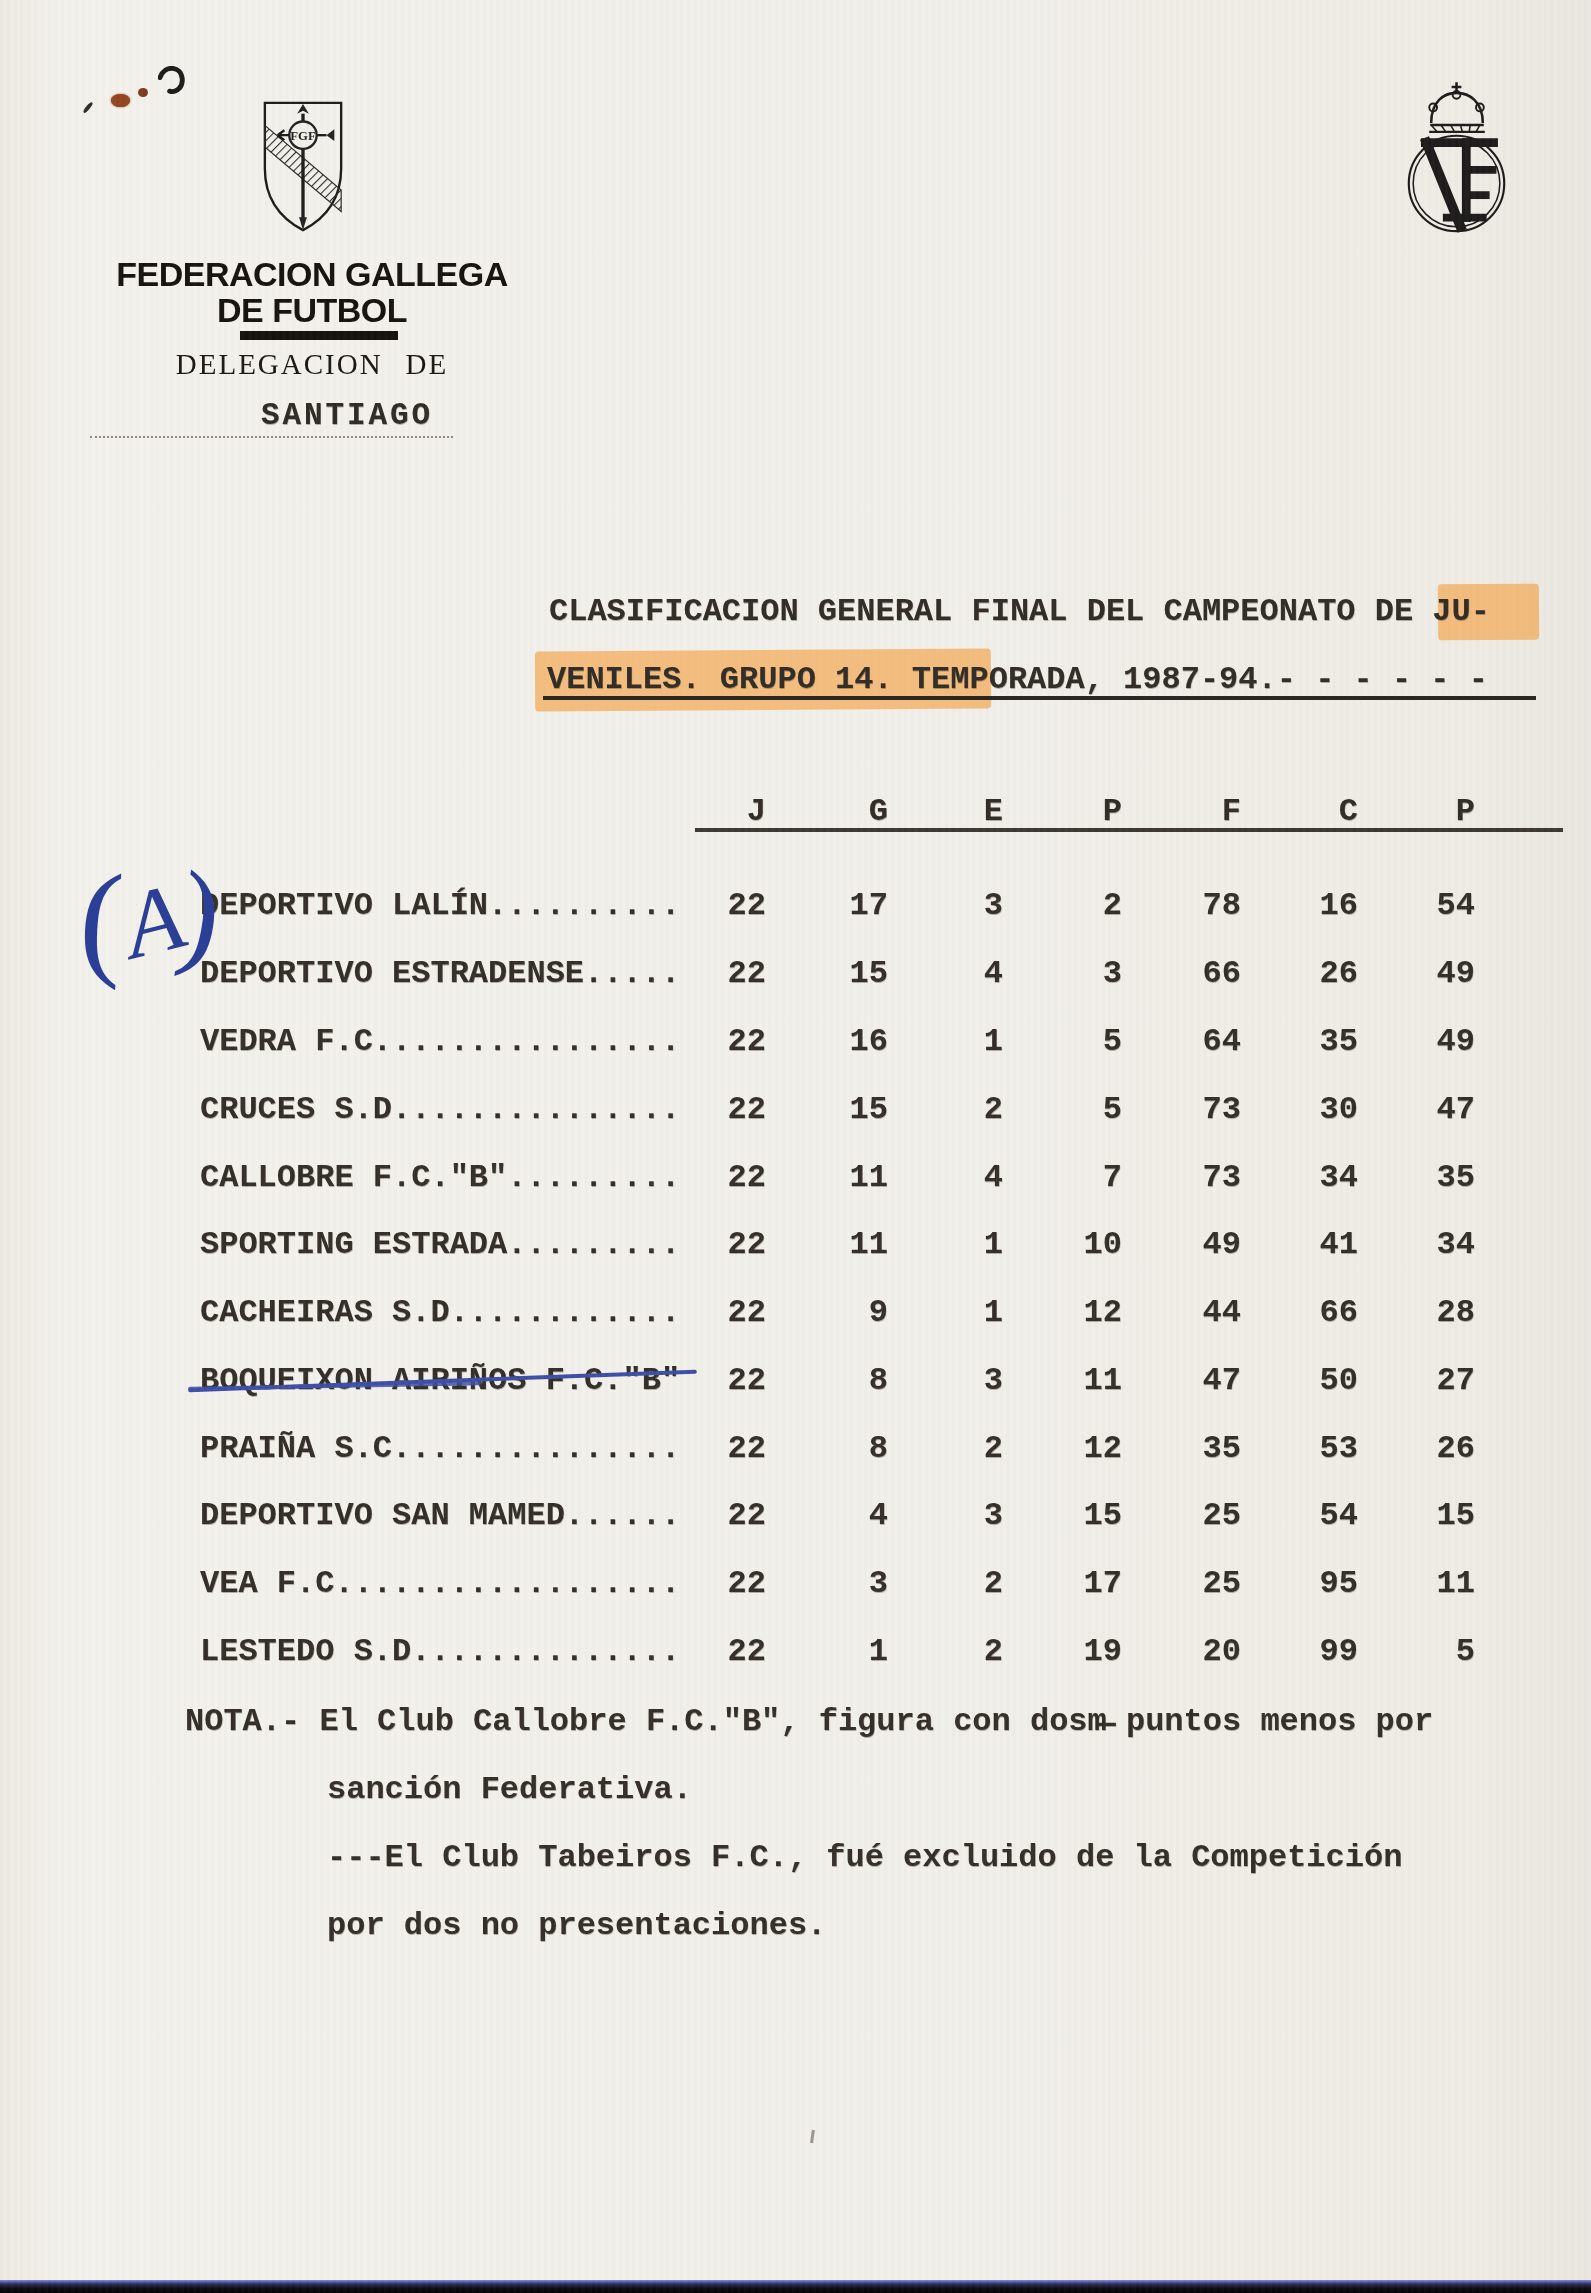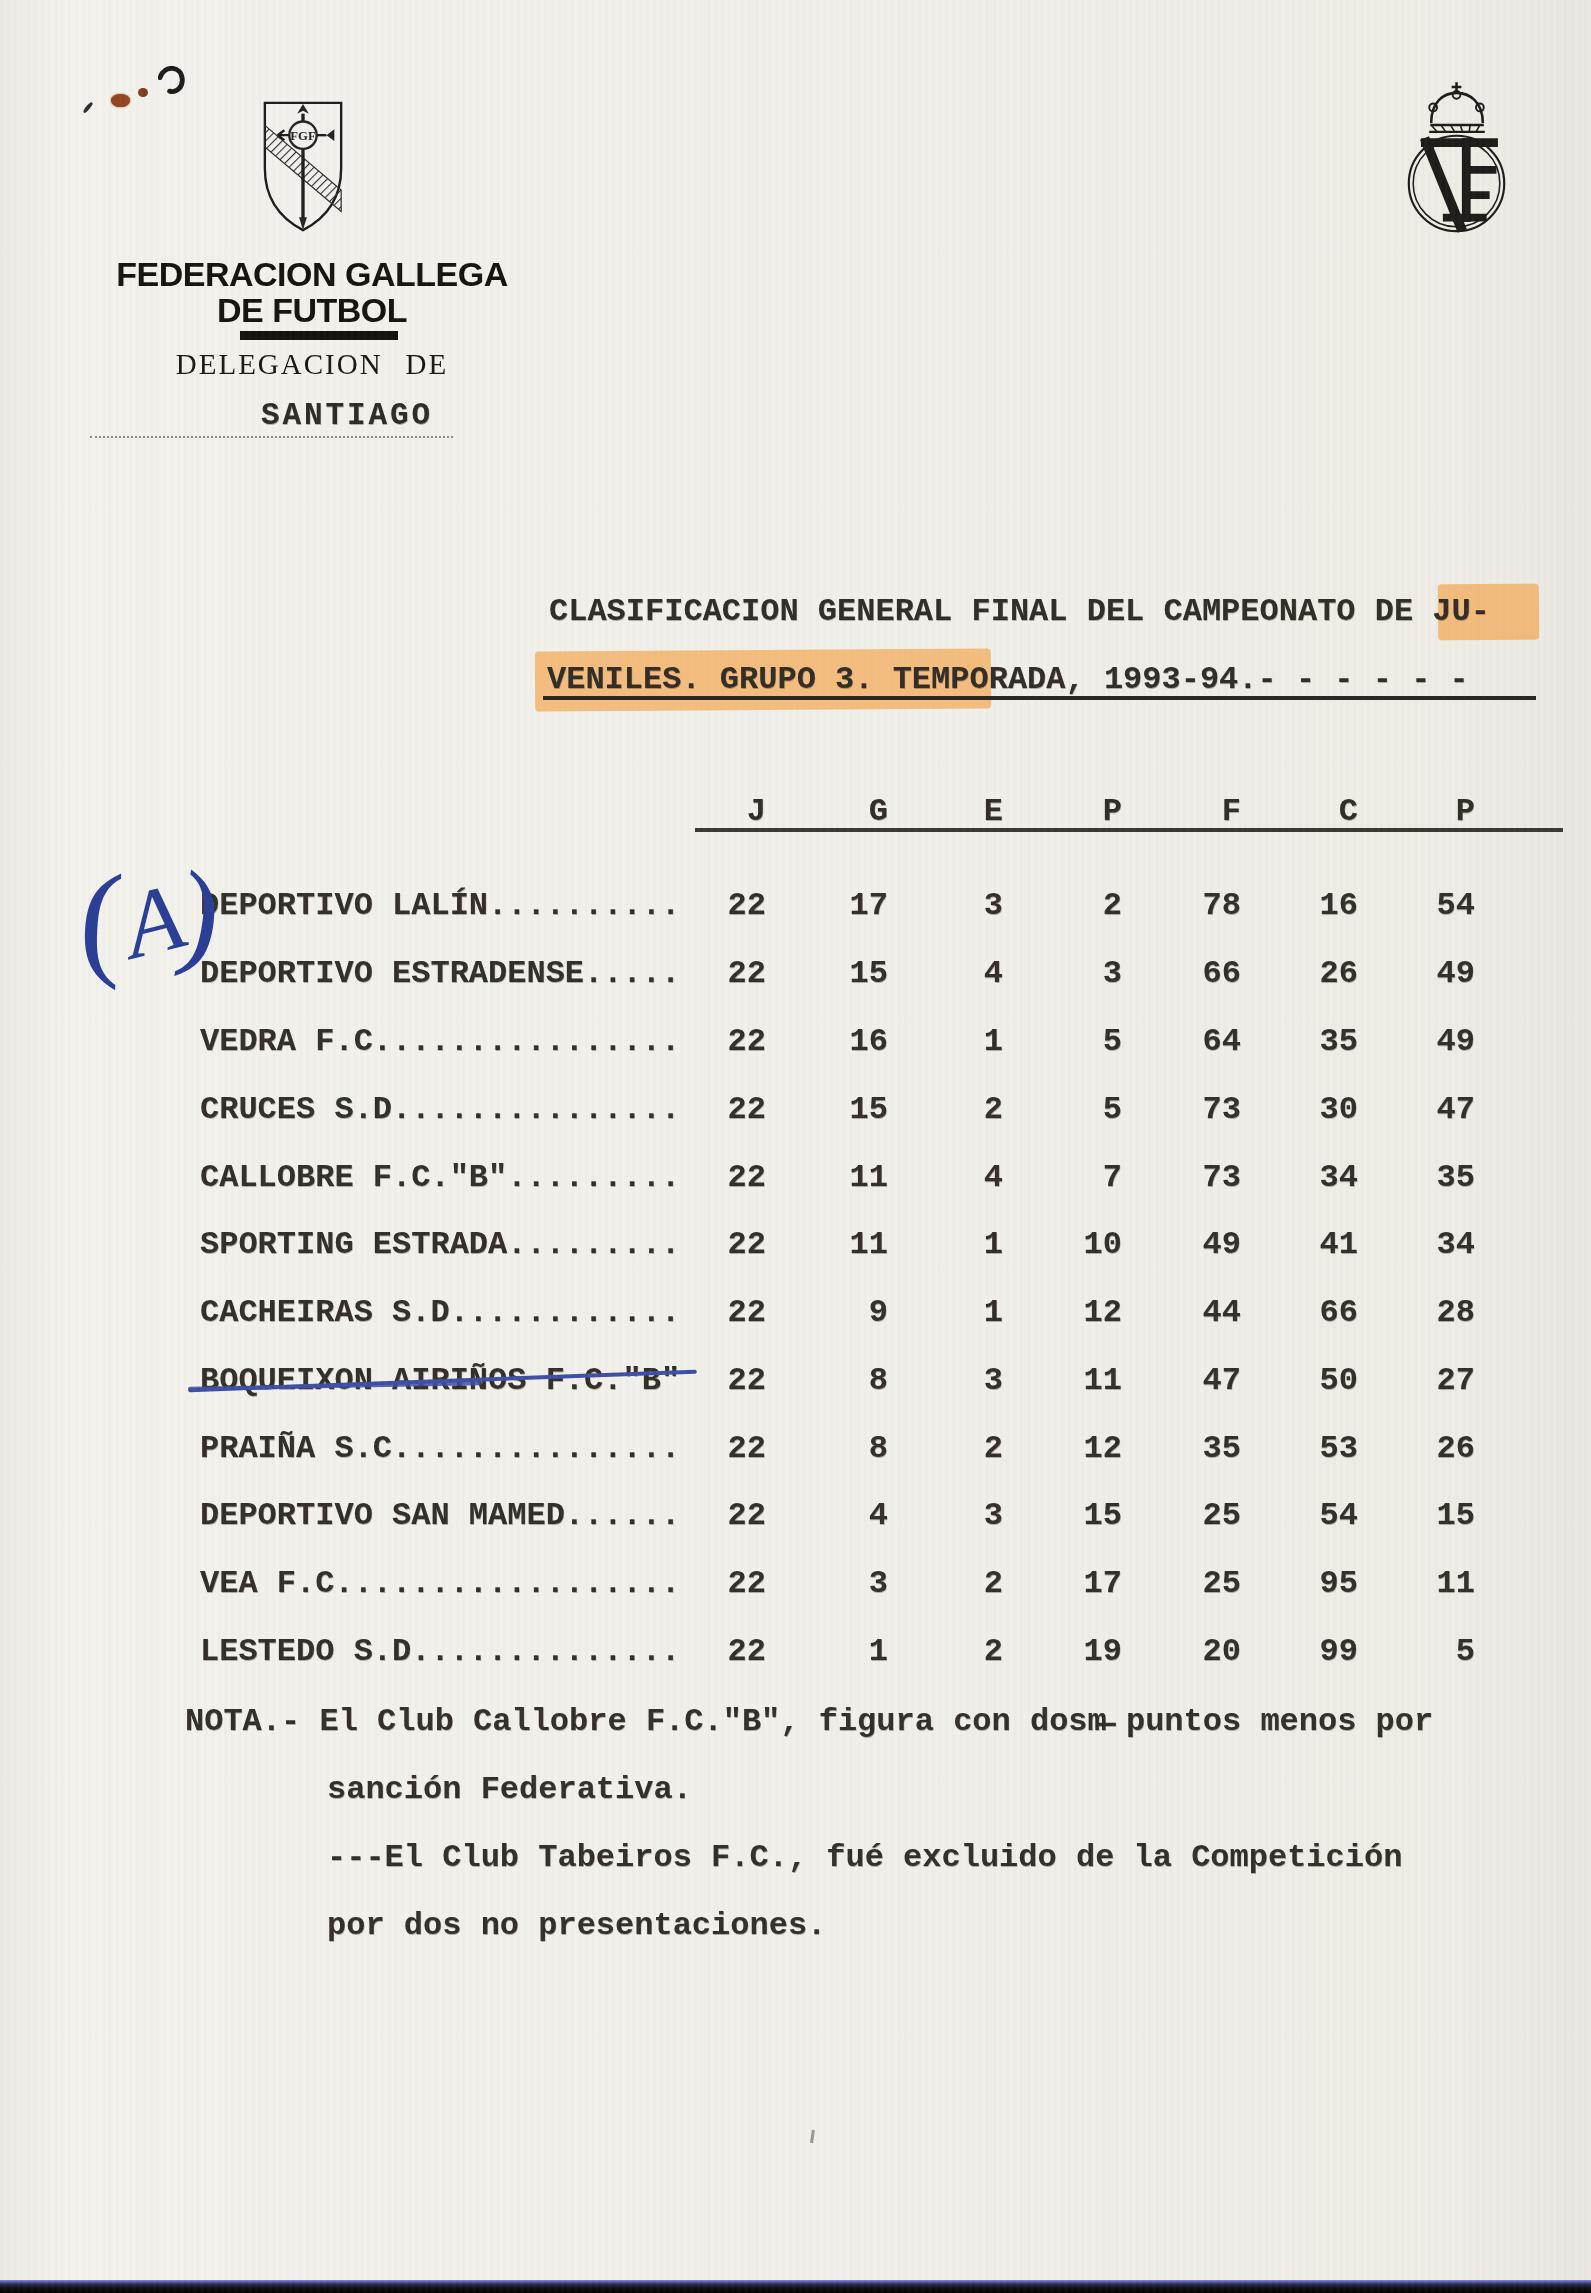--- a/index.html
+++ b/index.html
@@ -126,21 +126,21 @@
     <div class="org-line">DE FUTBOL</div>
   </div>
   <div class="org-rule"></div>
   <div class="delegation">DELEGACION DE</div>
   <div class="city mono">SANTIAGO</div>
   <div class="city-rule"></div>
 
   <div class="hl hl1"></div>
   <div class="hl hl2"></div>
   <div class="title-line t1 mono">CLASIFICACION GENERAL FINAL DEL CAMPEONATO DE JU-</div>
-  <div class="title-line t2 mono">VENILES. GRUPO 3. TEMPORADA, 1993-94.- - - - - -</div>
+  <div class="title-line t2 mono">VENILES. GRUPO 14. TEMPORADA, 1987-94.- - - - - -</div>
   <div class="title-underline"></div>
 
   <div class="thead mono">
     <span class="spacer"></span>
   <span class="cell" style="width: 83px;">J</span>
       <span class="cell" style="width: 122px;">G</span>
       <span class="cell" style="width: 115px;">E</span>
       <span class="cell" style="width: 119px;">P</span>
       <span class="cell" style="width: 119px;">F</span>
       <span class="cell" style="width: 117px;">C</span>

